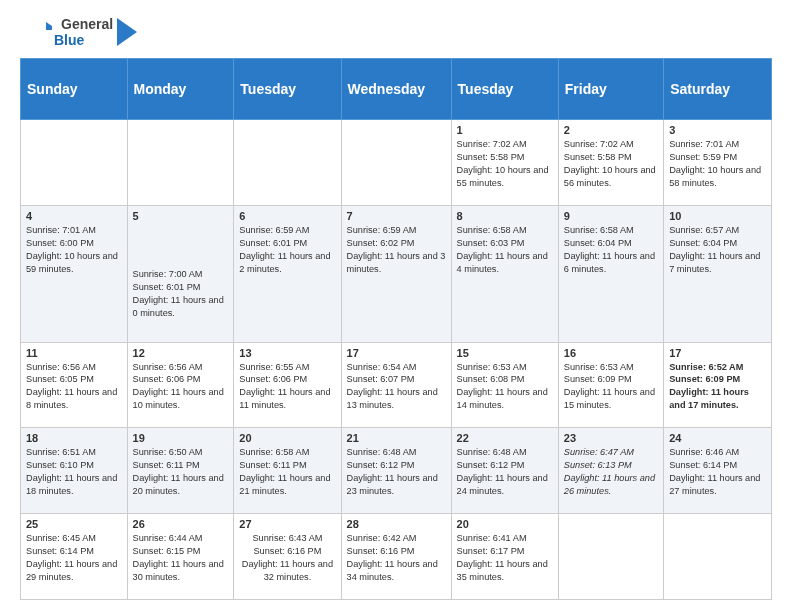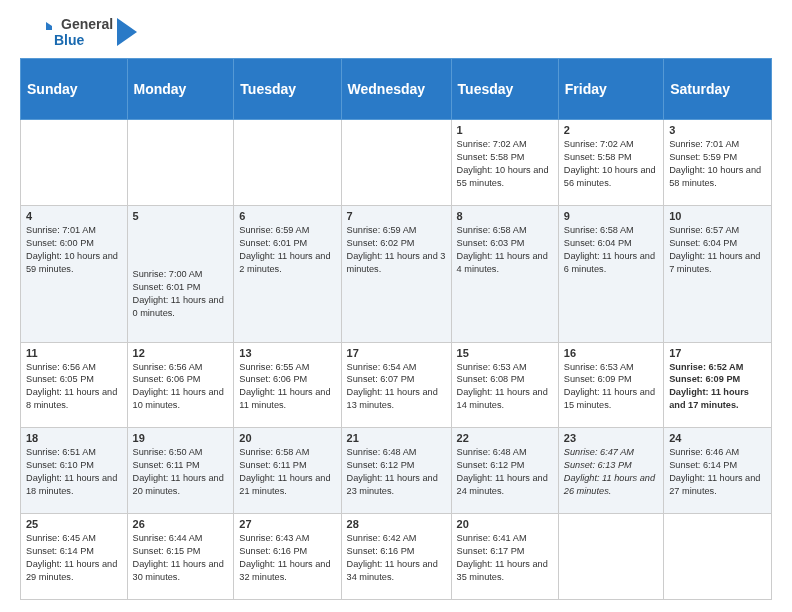--- a/index.html
+++ b/index.html
@@ -285,21 +285,21 @@
 Daylight: 11 hours and 29 minutes.</div>
           </td>
           <td>
             <span class="day-number">26</span>
             <div class="day-info" style="white-space: pre-line;">Sunrise: 6:44 AM
 Sunset: 6:15 PM
 Daylight: 11 hours and 30 minutes.</div>
           </td>
           <td>
             <span class="day-number">27</span>
-            <div class="day-info" style="white-space: pre-line;">Sunrise: 6:43 AM
+            <div class="day-info" style="white-space: pre-line; text-align: center;">Sunrise: 6:43 AM
 Sunset: 6:16 PM
 Daylight: 11 hours and 32 minutes.</div>
           </td>
           <td>
             <span class="day-number">28</span>
             <div class="day-info" style="white-space: pre-line;">Sunrise: 6:42 AM
 Sunset: 6:16 PM
 Daylight: 11 hours and 34 minutes.</div>
           </td>
           <td>

